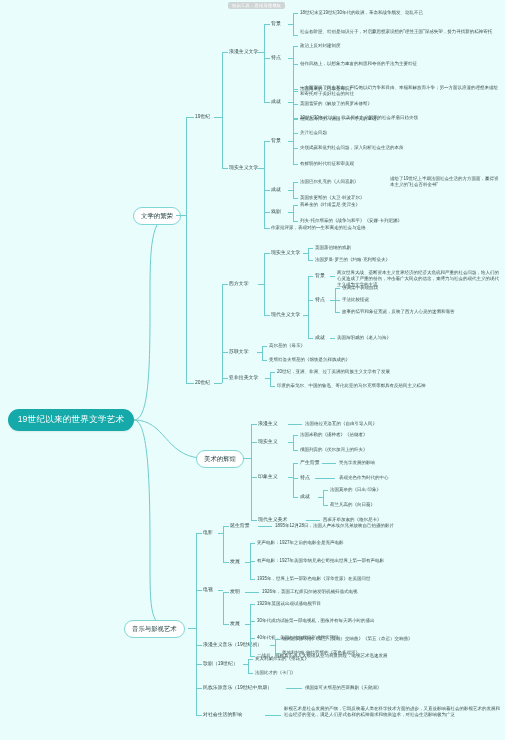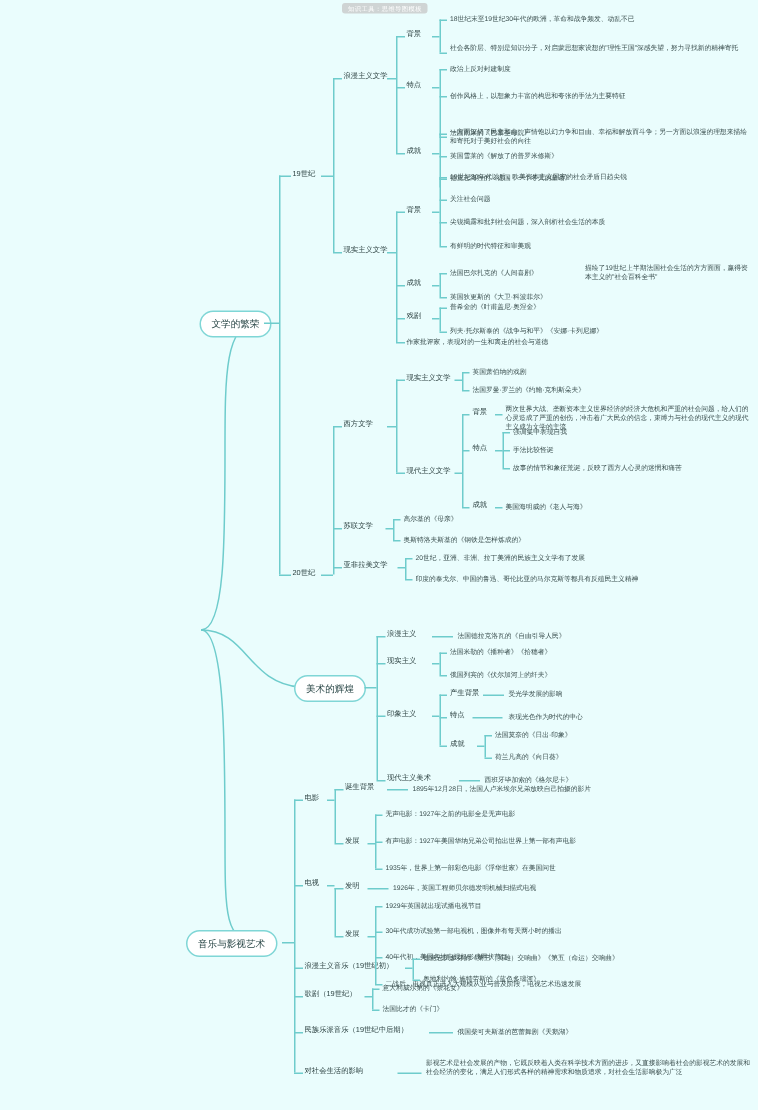--- a/index.html
+++ b/index.html
@@ -70,20 +70,21 @@
 
     <path d="M134 420 C 150 420 150 360 150 300 C 150 250 150 215 172 215"></path>
 
     <path d="M134 420 C 165 420 165 455 200 458"></path>
 
     <path d="M134 420 C 150 420 150 500 150 560 C 150 610 150 628 172 628"></path>
   </svg>
 
   <div class="badge">知识工具：思维导图模板</div>
 
+  <div class="root">19世纪以来的世界文学艺术</div>
 
   <div class="pill" style="left:133px;top:207px;">文学的繁荣</div>
 
   <div class="h" style="left:176px;top:215px;width:10px;"></div>
   <div class="v" style="left:186px;top:117px;height:266px;"></div>
   <div class="h" style="left:186px;top:117px;width:8px;"></div>
   <div class="h" style="left:186px;top:383px;width:8px;"></div>
 
   <div class="node" style="left:195px;top:114px;">19世纪</div>
   <div class="node" style="left:195px;top:380px;">20世纪</div>

